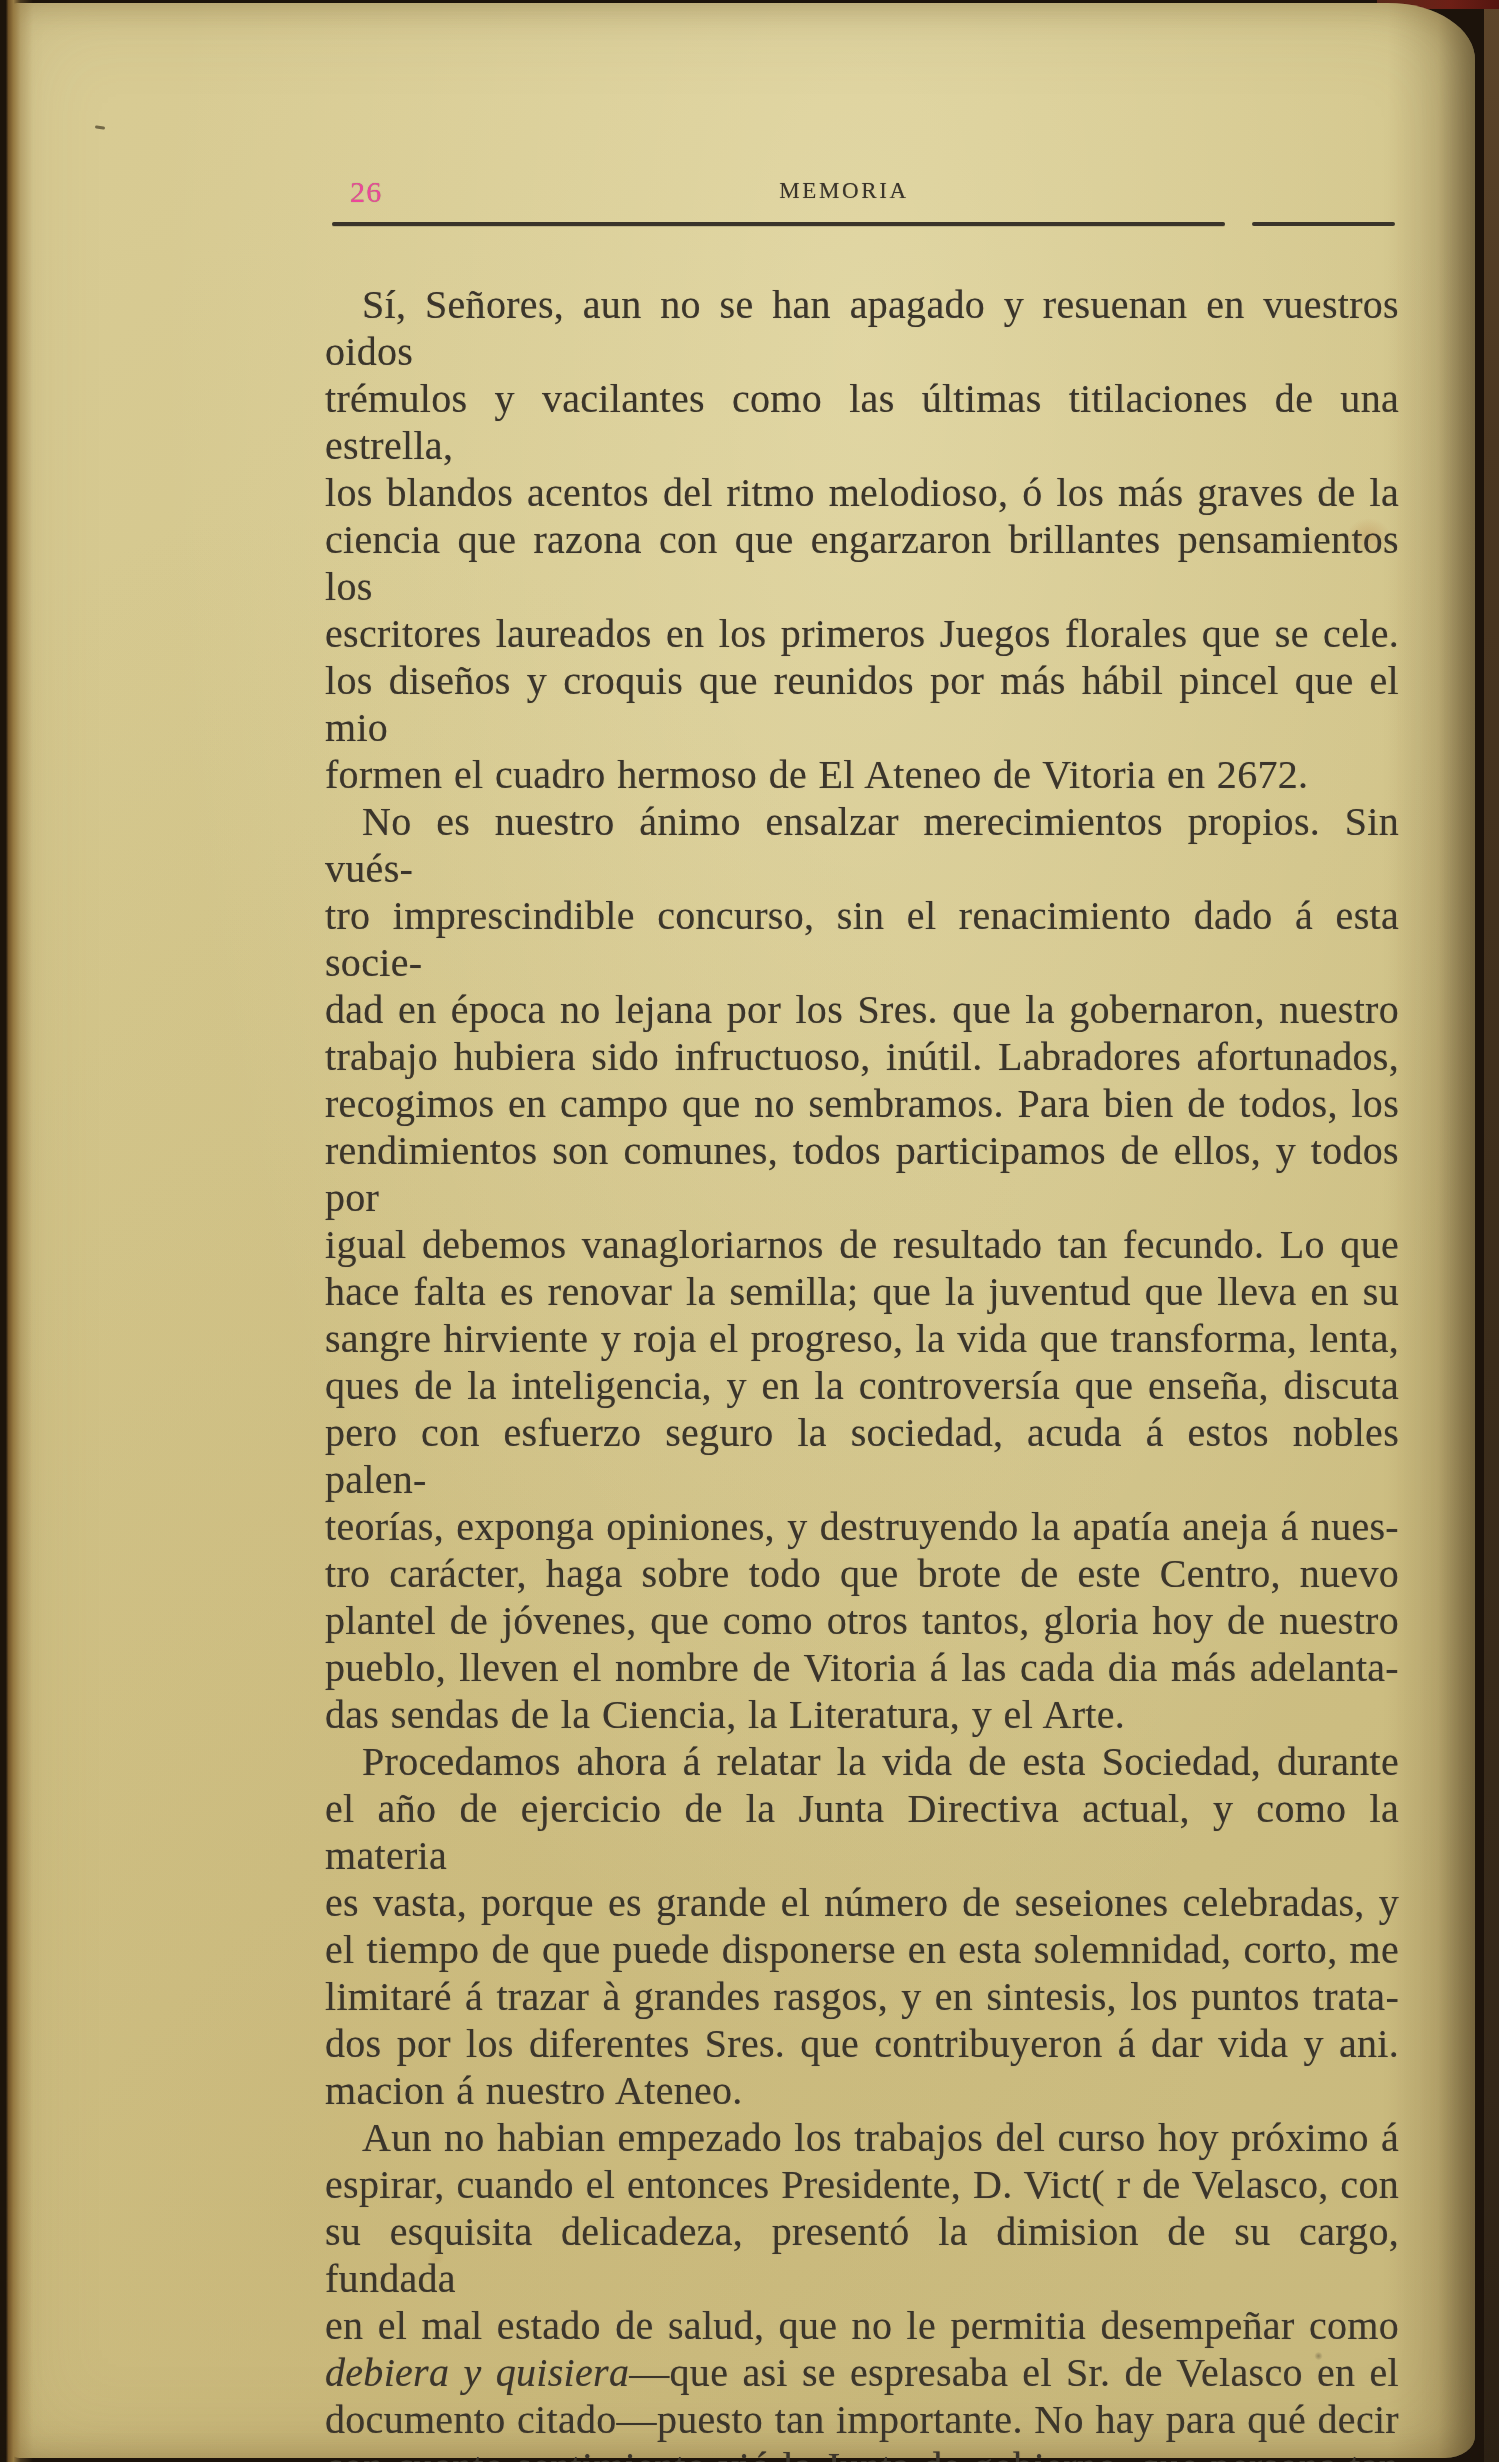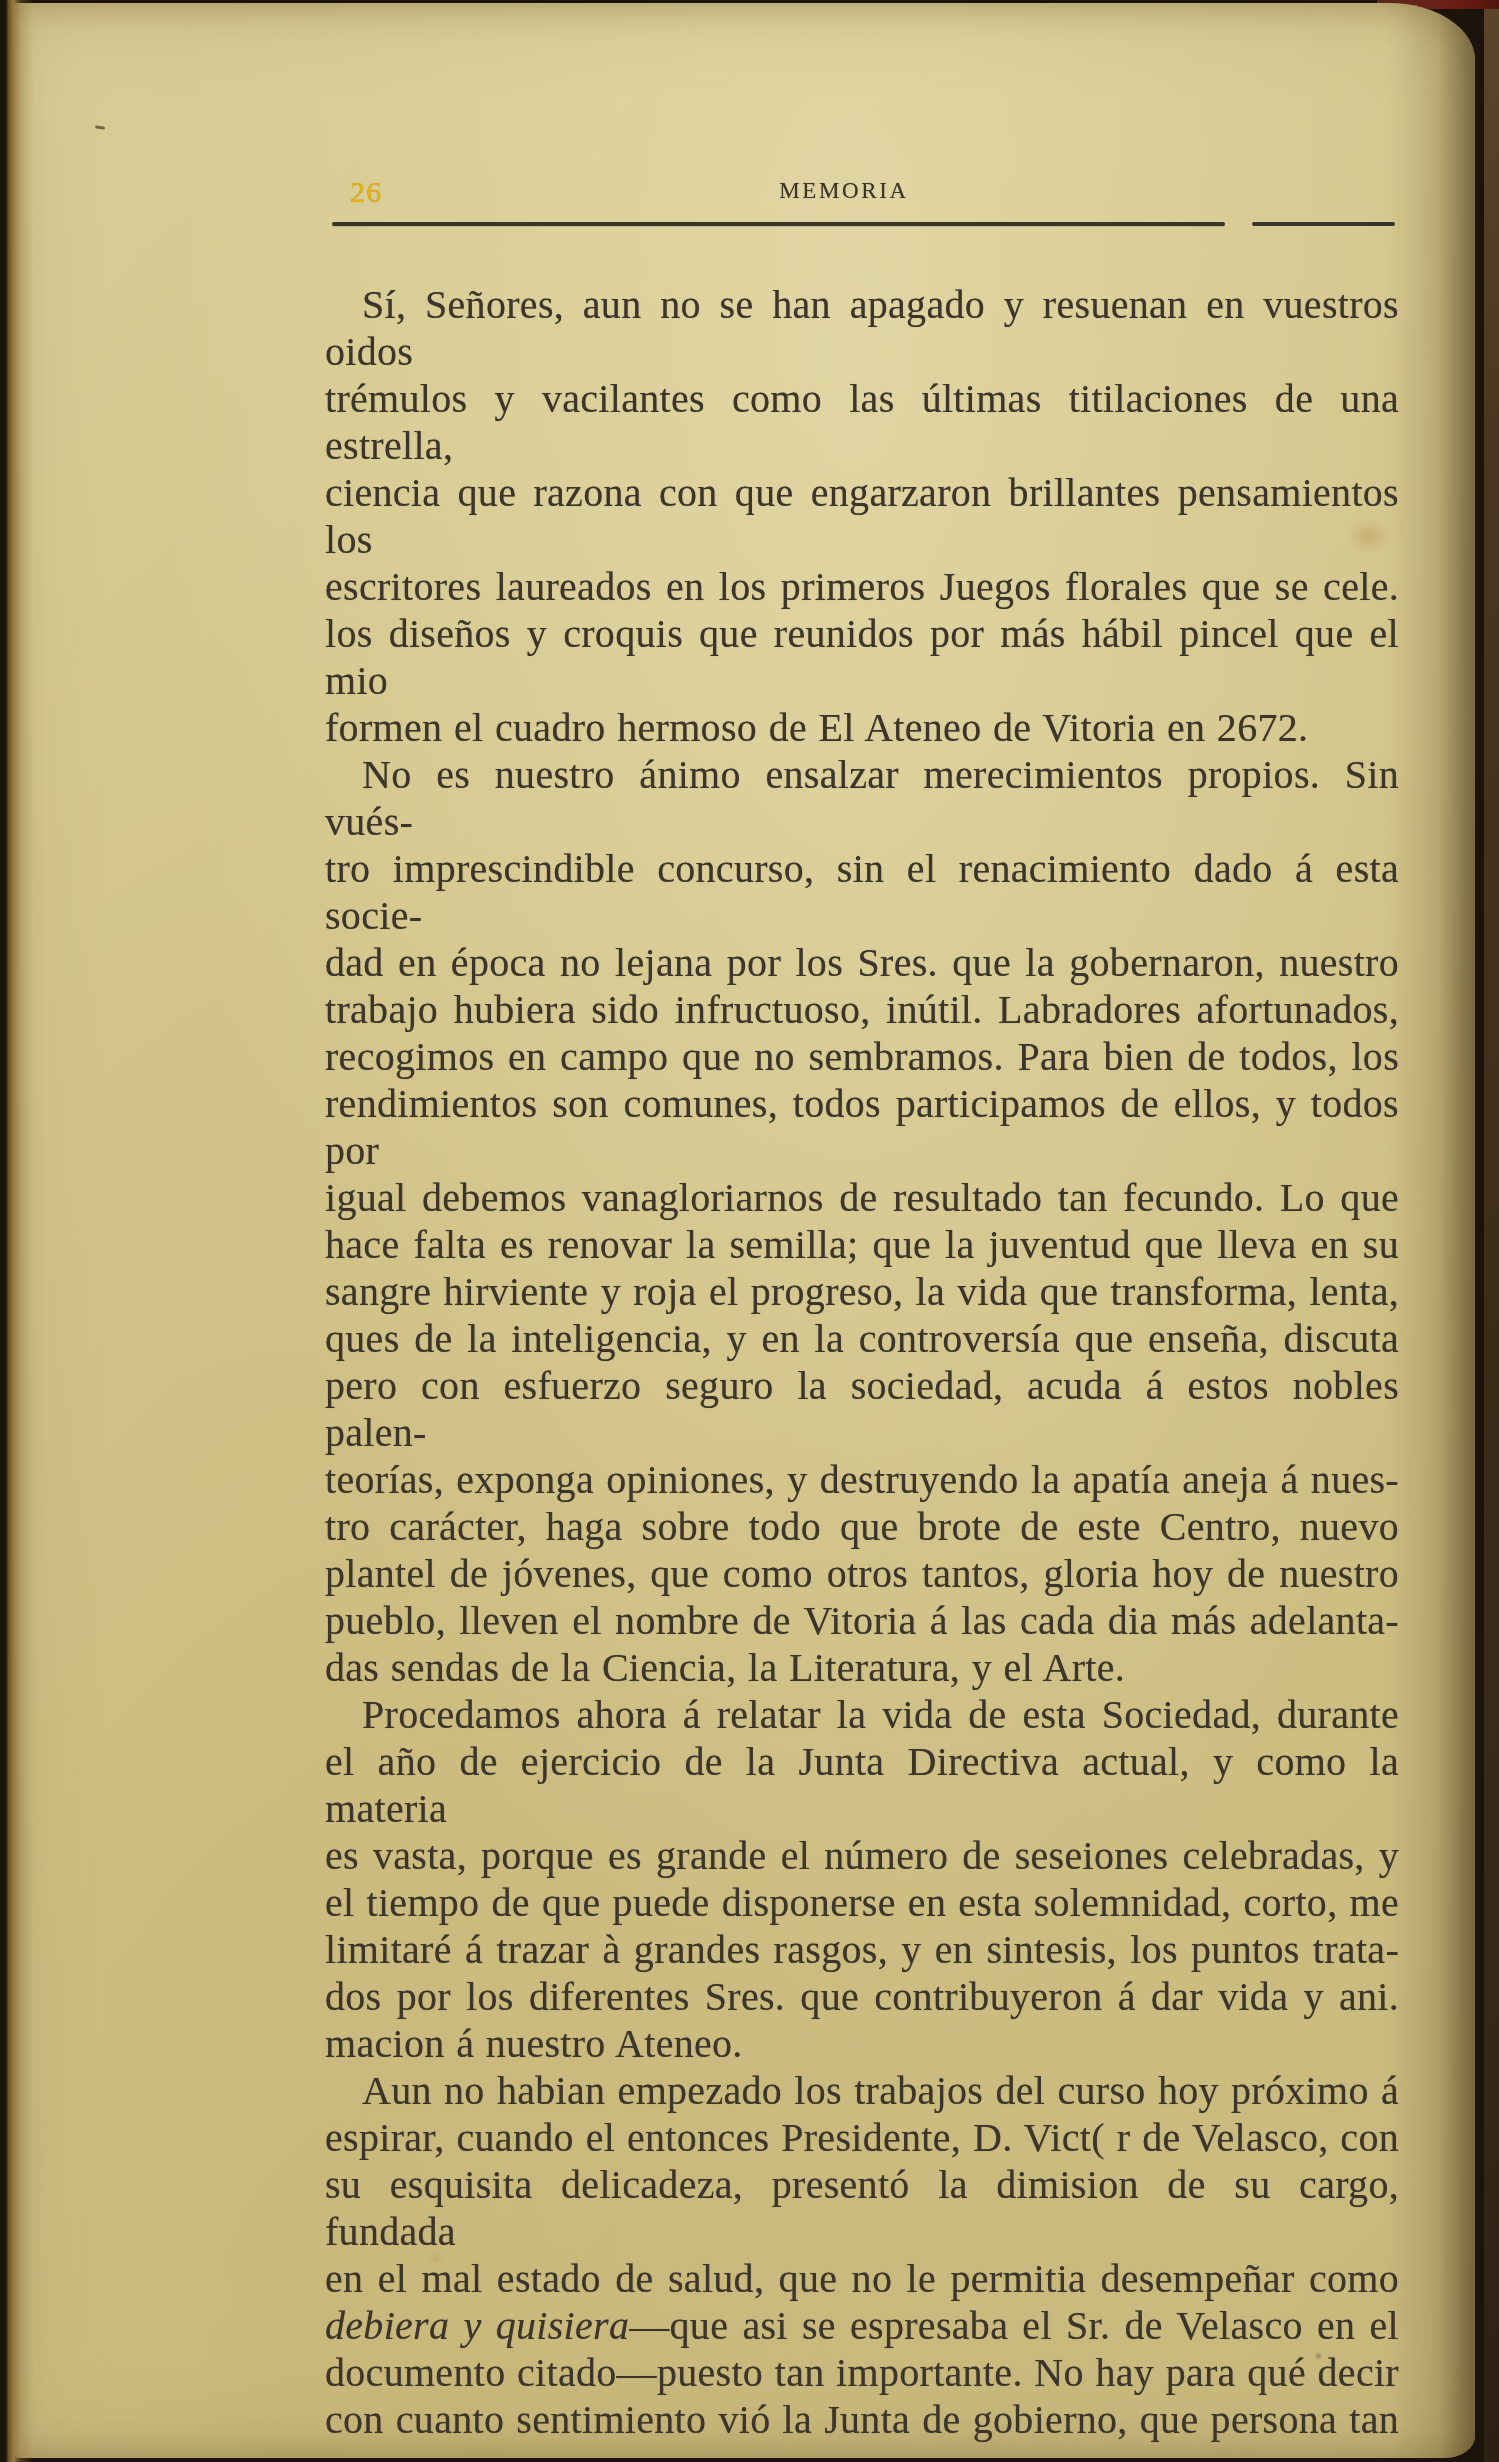--- a/index.html
+++ b/index.html
@@ -56,21 +56,21 @@
     background: linear-gradient(to right,
       rgba(23,16,10,0) 0px, rgba(23,16,10,0) 5.8px,
       #6f5126 8.4px, #967a42 13.5px,
       rgba(150,122,66,0.35) 20.6px, rgba(150,122,66,0) 33px);
     pointer-events: none;
   }
 
   
   .page-number {
     position: absolute; left: 350px; top: 175px;
-    font-size: 30px; color: #eab308; letter-spacing: 1.3px;
+    font-size: 30px; color: #ec4899; letter-spacing: 1.3px;
     text-shadow: 0 0 0.8px rgba(59,53,43,0.55);
   }
   .header-title {
     position: absolute; left: 325px; width: 1074px; top: 178px;
     text-align: center;
     font-size: 23px; color: #3b352b; letter-spacing: 2.6px;
     transform: translateX(-18px);
     text-shadow: 0 0 0.8px rgba(59,53,43,0.55);
   }
   .header-rule {
@@ -136,20 +136,21 @@
 
 <div class="header-rule">
   <div class="seg1"></div>
   <div class="gap"></div>
   <div class="seg2"></div>
 </div>
 
 <div class="text-block">
     <div class="line indent">Sí, Señores, aun no se han apagado y resuenan en vuestros oidos</div>
     <div class="line">trémulos y vacilantes como las últimas titilaciones de una estrella,</div>
+    <div class="line">los blandos acentos del ritmo melodioso, ó los más graves de la</div>
     <div class="line">ciencia que razona con que engarzaron brillantes pensamientos los</div>
     <div class="line">escritores laureados en los primeros Juegos florales que se cele.</div>
     <div class="line">los diseños y croquis que reunidos por más hábil pincel que el mio</div>
     <div class="line last">formen el cuadro hermoso de El Ateneo de Vitoria en 2672.</div>
     <div class="line indent">No es nuestro ánimo ensalzar merecimientos propios. Sin vués-</div>
     <div class="line">tro imprescindible concurso, sin el renacimiento dado á esta socie-</div>
     <div class="line">dad en época no lejana por los Sres. que la gobernaron, nuestro</div>
     <div class="line">trabajo hubiera sido infructuoso, inútil. Labradores afortunados,</div>
     <div class="line">recogimos en campo que no sembramos. Para bien de todos, los</div>
     <div class="line">rendimientos son comunes, todos participamos de ellos, y todos por</div>

